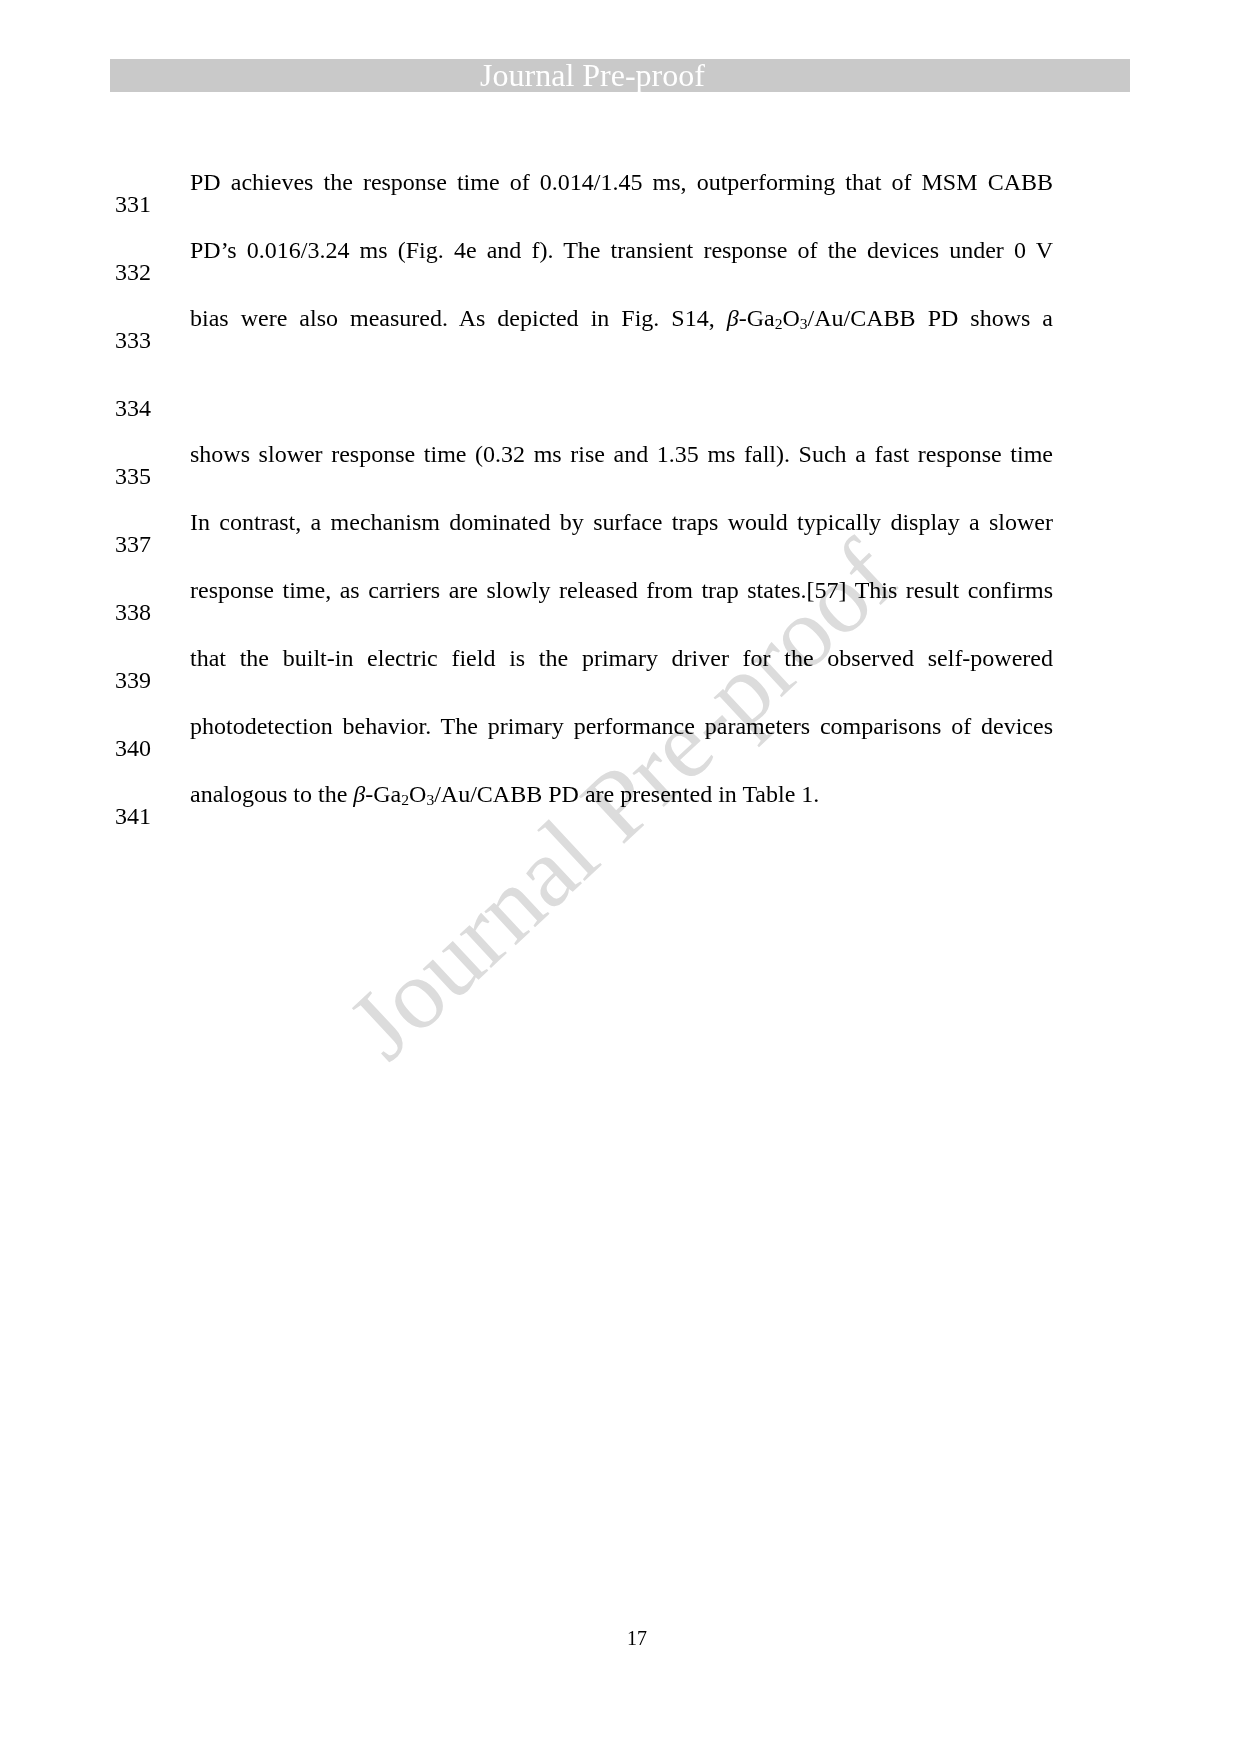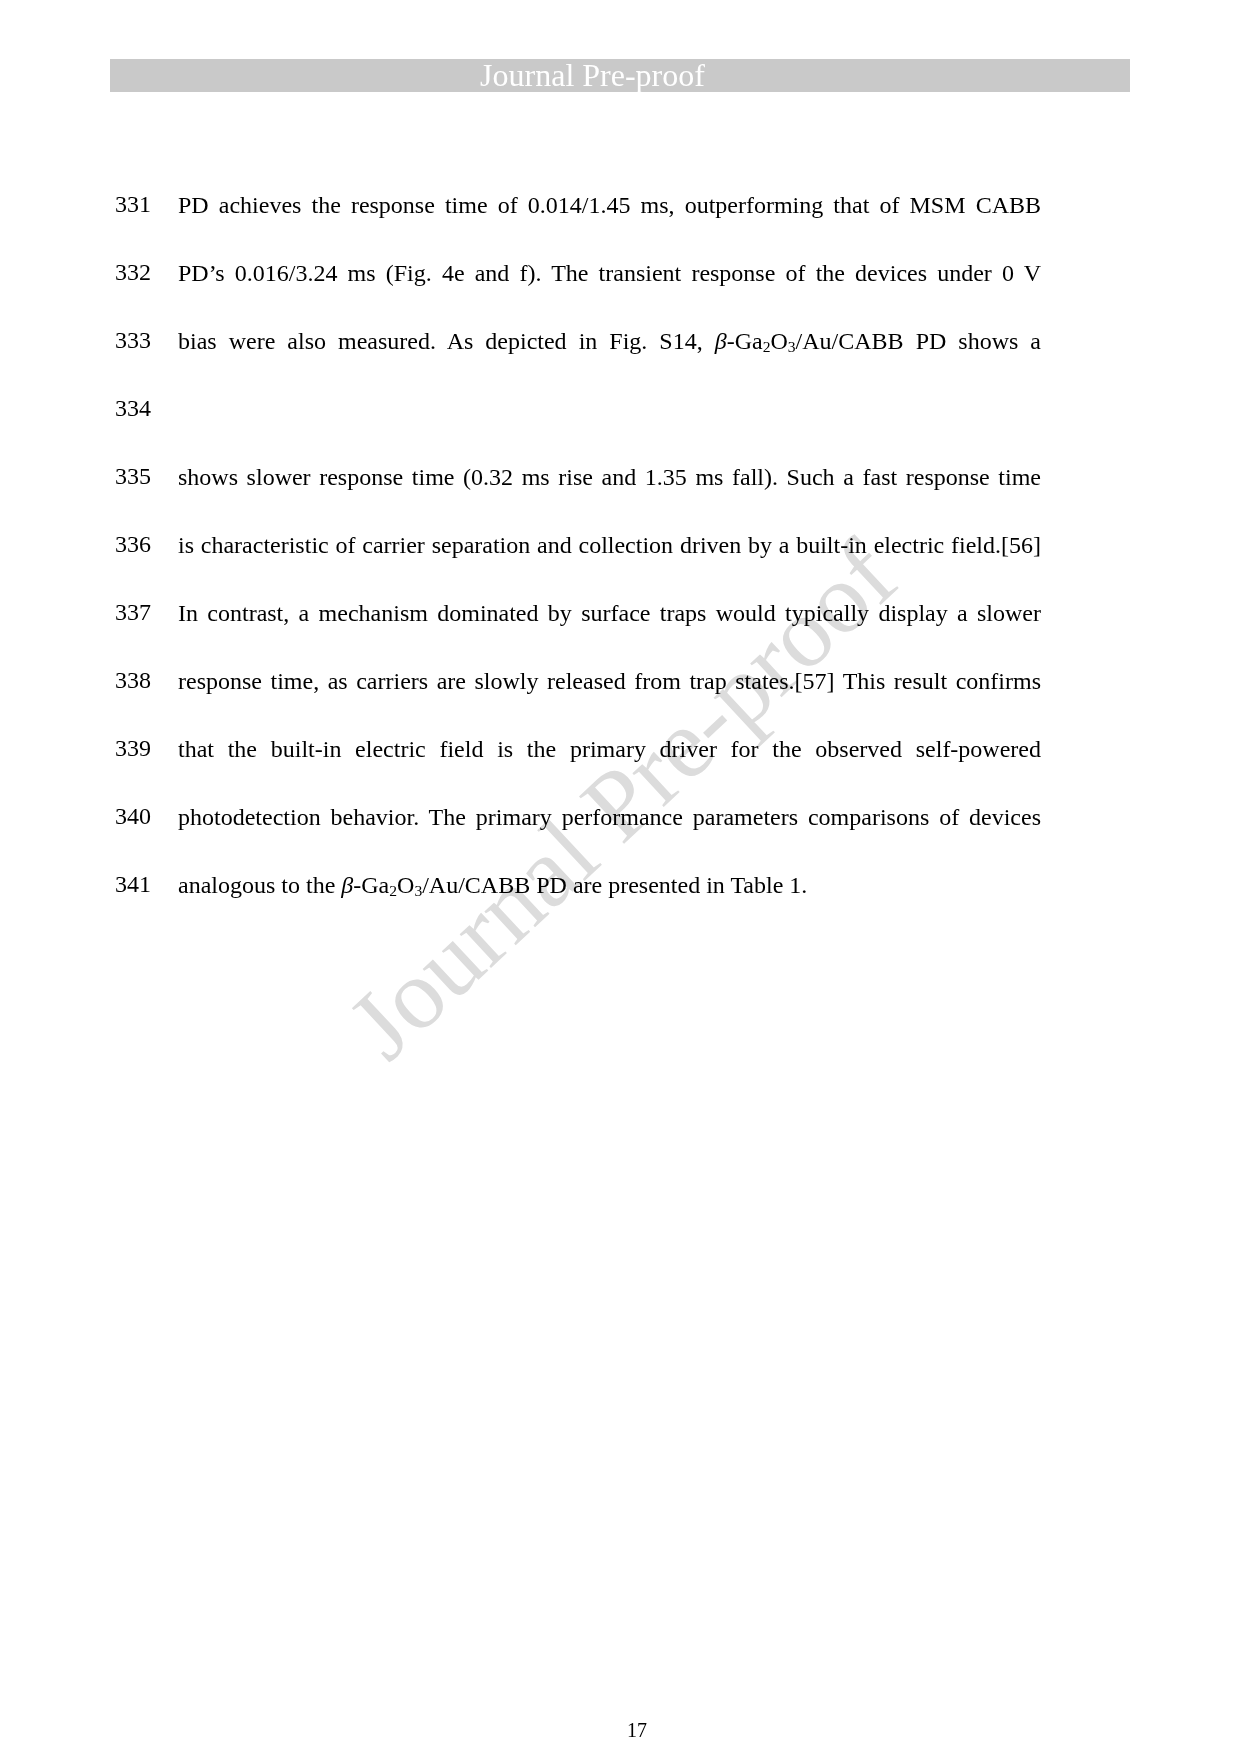--- a/index.html
+++ b/index.html
@@ -63,47 +63,46 @@
   .line-num {
     position: absolute;
     left: 115px;
     top: 0;
     font-size: 24px;
     line-height: 24px;
     margin-top: 22px;
   }
   .line-text {
     position: absolute;
-    left: 178px;
+    left: 190px;
     top: 0;
     width: 863px;
     font-size: 24px;
     line-height: 24px;
     text-align: justify;
     text-align-last: justify;
-    margin-top: 23px;
   }
   .line-text.no-justify {
     text-align: left;
     text-align-last: left;
   }
   .line-text sub {
     font-size: 65%;
     vertical-align: baseline;
     position: relative;
     top: 0.18em;
     line-height: 0;
   }
   .line-text i {
     font-style: italic;
   }
   .pagenum {
     position: absolute;
     left: 627px;
-    top: 1720px;
+    top: 1628px;
     font-size: 20px;
     line-height: 20px;
     z-index: 1;
   }
 </style>
 </head>
 <body>
 
 <div class="page">
 
@@ -127,24 +126,20 @@
         <div class="line-text">bias were also measured. As depicted in Fig. S14, <i>β</i>-Ga<sub>2</sub>O<sub>3</sub>/Au/CABB PD shows a</div>
       </div>
       <div class="line-row">
         <span class="line-num">334</span>
       </div>
       <div class="line-row">
         <span class="line-num">335</span>
         <div class="line-text">shows slower response time (0.32 ms rise and 1.35 ms fall). Such a fast response time</div>
       </div>
       <div class="line-row">
-        <span class="line-num">336</span>
-        <div class="line-text">is characteristic of carrier separation and collection driven by a built-in electric field.[56]</div>
-      </div>
-      <div class="line-row">
         <span class="line-num">337</span>
         <div class="line-text">In contrast, a mechanism dominated by surface traps would typically display a slower</div>
       </div>
       <div class="line-row">
         <span class="line-num">338</span>
         <div class="line-text">response time, as carriers are slowly released from trap states.[57] This result confirms</div>
       </div>
       <div class="line-row">
         <span class="line-num">339</span>
         <div class="line-text">that the built-in electric field is the primary driver for the observed self-powered</div>

